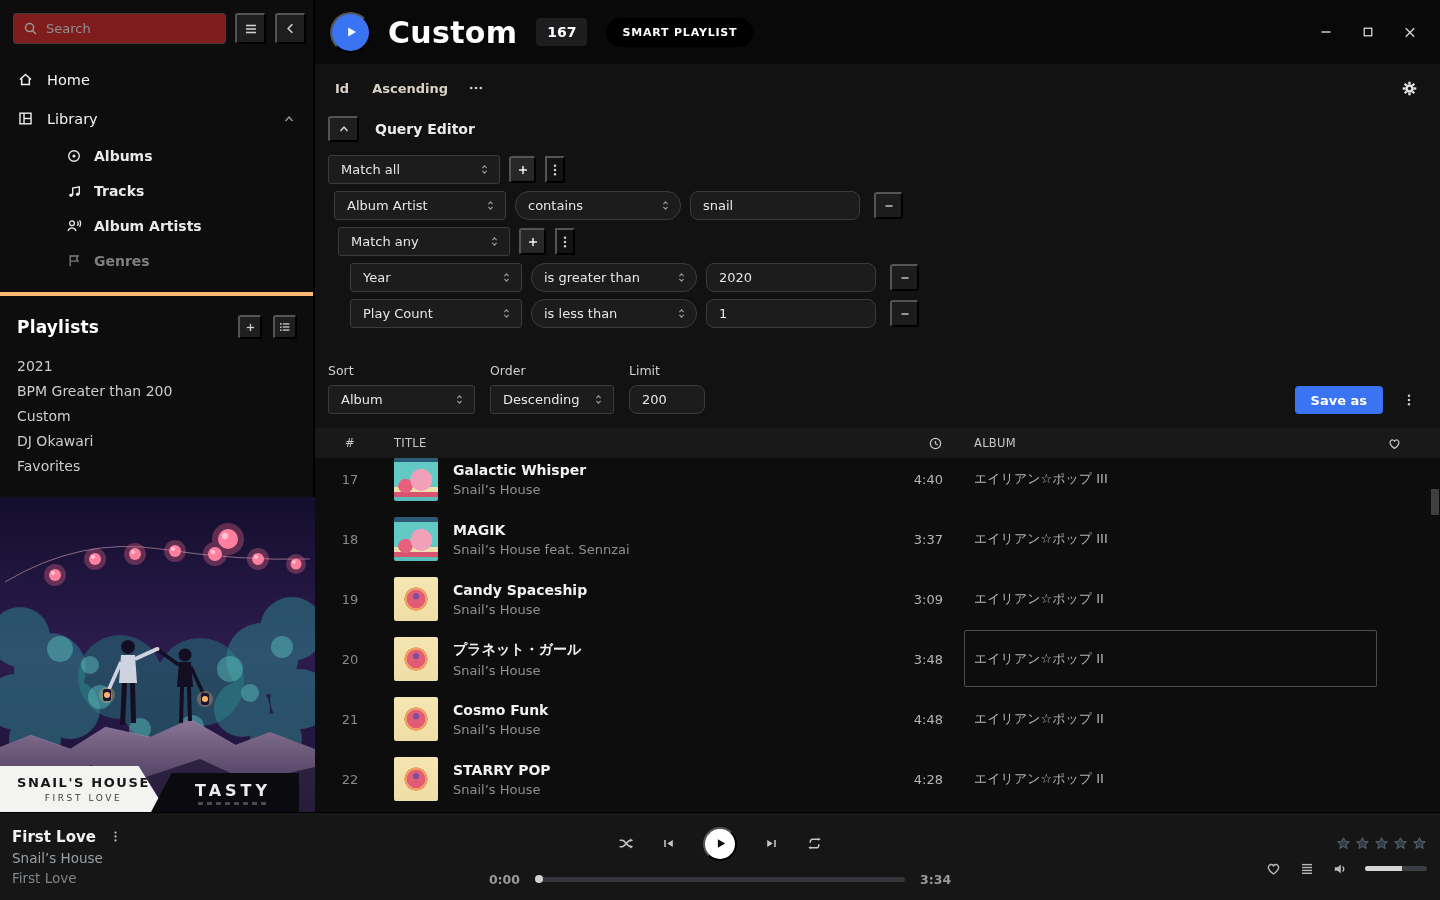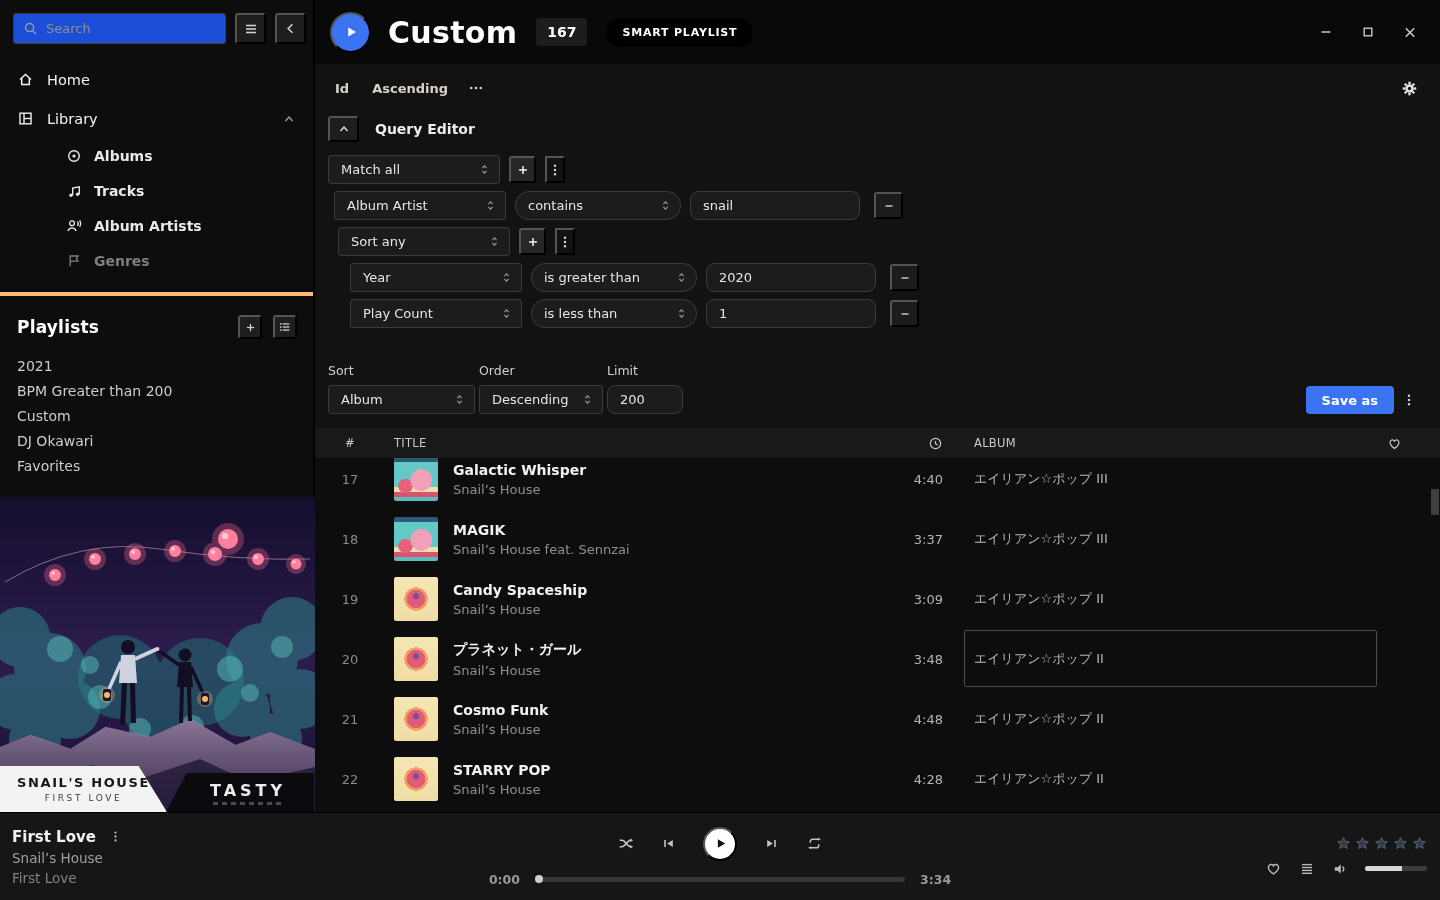--- a/index.html
+++ b/index.html
@@ -4,21 +4,21 @@
 <style>
   * { margin:0; padding:0; box-sizing:border-box; }
   html,body { width:1440px; height:900px; background:#000; overflow:hidden; }
   body { font-family:"DejaVu Sans","Liberation Sans",sans-serif; color:#e6e6e6; }
   .app { width:1440px; height:900px; display:flex; flex-direction:column; }
   .body { display:flex; height:812px; }
 
   
   .sidebar { width:315px; background:#0d0d0d; display:flex; flex-direction:column; border-right:2px solid #000; }
   .search-row { margin:13px 12px 0 13px; height:31px; display:flex; gap:9px; }
-  .search-box { flex:1; border:1px solid #3d3d3d; background:#1d4ed8; border-radius:3px; display:flex; align-items:center; padding:0 9px; gap:8px; color:#9a9a9a; }
+  .search-box { flex:1; border:1px solid #3d3d3d; background:#7f1d1d; border-radius:3px; display:flex; align-items:center; padding:0 9px; gap:8px; color:#9a9a9a; }
   .search-box input { flex:1; background:transparent; border:0; outline:none; color:#ddd; font:13px "DejaVu Sans",sans-serif; }
   .search-box input::placeholder { color:#8f8f8f; }
   .icon-btn { width:31px; height:31px; background:#1e1e1e; border-radius:3px; color:#cfcfcf; display:flex; align-items:center; justify-content:center; flex:none; }
   nav { margin-top:16px; }
   .nav-row { height:39px; padding:0 17px; display:flex; gap:13px; align-items:center; font-weight:400; font-size:14.5px; color:#f2f2f2; }
   .nav-row .chev { margin-left:auto; color:#9a9a9a; }
   .sub { padding-left:66px; }
   .sub-row { height:35px; display:flex; gap:12px; align-items:center; font-weight:700; font-size:14px; color:#e9e9e9; }
   .sub-row[data-muted="true"] { color:#7f7f7f; }
   .playlists { margin-top:14px; padding:16px 16px 0 17px; border-top:4px solid #fdba74; }
@@ -29,21 +29,21 @@
   .pl-items { list-style:none; margin-top:11px; }
   .pl-items li { height:25px; font-size:14px; color:#cdcdcd; display:flex; align-items:center; }
 
   
   .album-art { margin-top:auto; width:315px; height:315px; position:relative; overflow:hidden; background:#171031; }
   .album-art svg.art { position:absolute; inset:0; }
   .banner-white { position:absolute; left:0; bottom:0; width:167px; height:46px; background:#f3f3f1;
     clip-path:polygon(0 0,83% 0,100% 100%,0 100%); display:flex; flex-direction:column; align-items:center; justify-content:center; }
   .banner-white .bw-artist { font-size:13px; font-weight:700; color:#161616; letter-spacing:1.6px; }
   .banner-white .bw-title { font-size:9px; color:#3c3c3c; letter-spacing:2.6px; margin-top:3px; }
-  .banner-dark { position:absolute; right:1px; bottom:0; width:148px; height:39px; background:#0a0a0f;
+  .banner-dark { position:absolute; right:16px; bottom:0; width:148px; height:39px; background:#0a0a0f;
     clip-path:polygon(14% 0,100% 0,100% 100%,0 100%); display:flex; flex-direction:column; align-items:center; justify-content:center; padding-left:16px; }
   .banner-dark .bd-label { font-size:16px; font-weight:700; color:#ececec; letter-spacing:4px; }
   .bd-dashes { margin-top:2px; width:70px; height:3px;
     background:repeating-linear-gradient(90deg,#4a4a55 0 5px,transparent 5px 9px); }
 
   
   .main { flex:1; display:flex; flex-direction:column; background:#121212; min-width:0; }
   .page-header { height:64px; background:#090909; display:flex; align-items:center; padding:0 22px 0 15px; flex:none; }
   .play-circle { width:41px; height:41px; border-radius:50%; background:#3a74f2; color:#fff; display:flex; align-items:center; justify-content:center; flex:none; }
   .page-title { font-size:30px; font-weight:800; color:#fff; margin-left:17px; letter-spacing:.3px; }
@@ -67,21 +67,21 @@
   .ind-1 { margin-left:6px; } .ind-2 { margin-left:10px; } .ind-3 { margin-left:22px; }
   .select { height:29px; background:#1c1c1c; border:1px solid #3b3b3b; border-radius:3px; display:flex; align-items:center;
     justify-content:space-between; padding:0 8px 0 12px; font-size:13px; color:#e6e6e6; gap:6px; }
   .select .ud { color:#9a9a9a; display:flex; }
   .w-match { width:172px; } .w-field { width:172px; } .w-op { width:166px;border-radius:14px; }
   .text-input { height:29px; width:170px; background:#1c1c1c; border:1px solid #3b3b3b; border-radius:8px; color:#e6e6e6; padding:0 12px; font:13px "DejaVu Sans",sans-serif; outline:none; }
   .sq-btn { width:27px; height:27px; background:#272727; border-radius:3px; color:#fff; display:flex; align-items:center; justify-content:center; }
   .kebab-btn { width:20px; height:27px; color:#cfcfcf; display:flex; align-items:center; justify-content:center; background:transparent; }
   .minus-btn { width:29px; height:27px; background:#1c1c1c; border-radius:3px; color:#cfcfcf; display:flex; align-items:center; justify-content:center; margin-left:5px; }
 
-  .sort-bar { margin-top:28px; padding:0 20px 0 13px; display:flex; align-items:flex-end; gap:4px; flex:none; }
+  .sort-bar { margin-top:28px; padding:0 20px 0 13px; display:flex; align-items:flex-end; gap:15px; flex:none; }
   .sb-group { display:flex; flex-direction:column; gap:7px; }
   .sb-label { font-size:12.5px; color:#cfcfcf; }
   .w-sort { width:147px; } .w-order { width:124px; } .w-limit { width:76px; }
   .save-btn { margin-left:auto; height:28px; padding:0 16px; background:#3a74f2; color:#fff; border:0; border-radius:4px; font:700 13px "DejaVu Sans",sans-serif; }
   .sb-kebab { width:22px; height:28px; color:#cfcfcf; display:flex; align-items:center; justify-content:center; }
 
   .table-header { margin-top:14px; height:30px; background:#191919; display:grid; grid-template-columns:70px 510px 60px 1fr;
     align-items:center; color:#c9c9c9; font-size:11.5px; letter-spacing:.3px; flex:none; }
   .th-num { text-align:center; }
   .th-title { padding-left:9px; }
@@ -656,21 +656,21 @@
                 <span>
                   <svg class="ic" width="14" height="14">
                     <use href="#i-minus"></use>
                   </svg>
                 </span>
               </button>
           </div>
 
           <div class="qe-row ind-2">
             <div class="select w-match">
-              <span>Sort any</span>
+              <span>Match any</span>
               <span class="ud">
                   <svg class="ic" width="13" height="13">
                     <use href="#i-ud"></use>
                   </svg>
                 </span>
             </div>
             <button class="sq-btn">
                 <span>
                   <svg class="ic" width="14" height="14">
                     <use href="#i-plus"></use>

